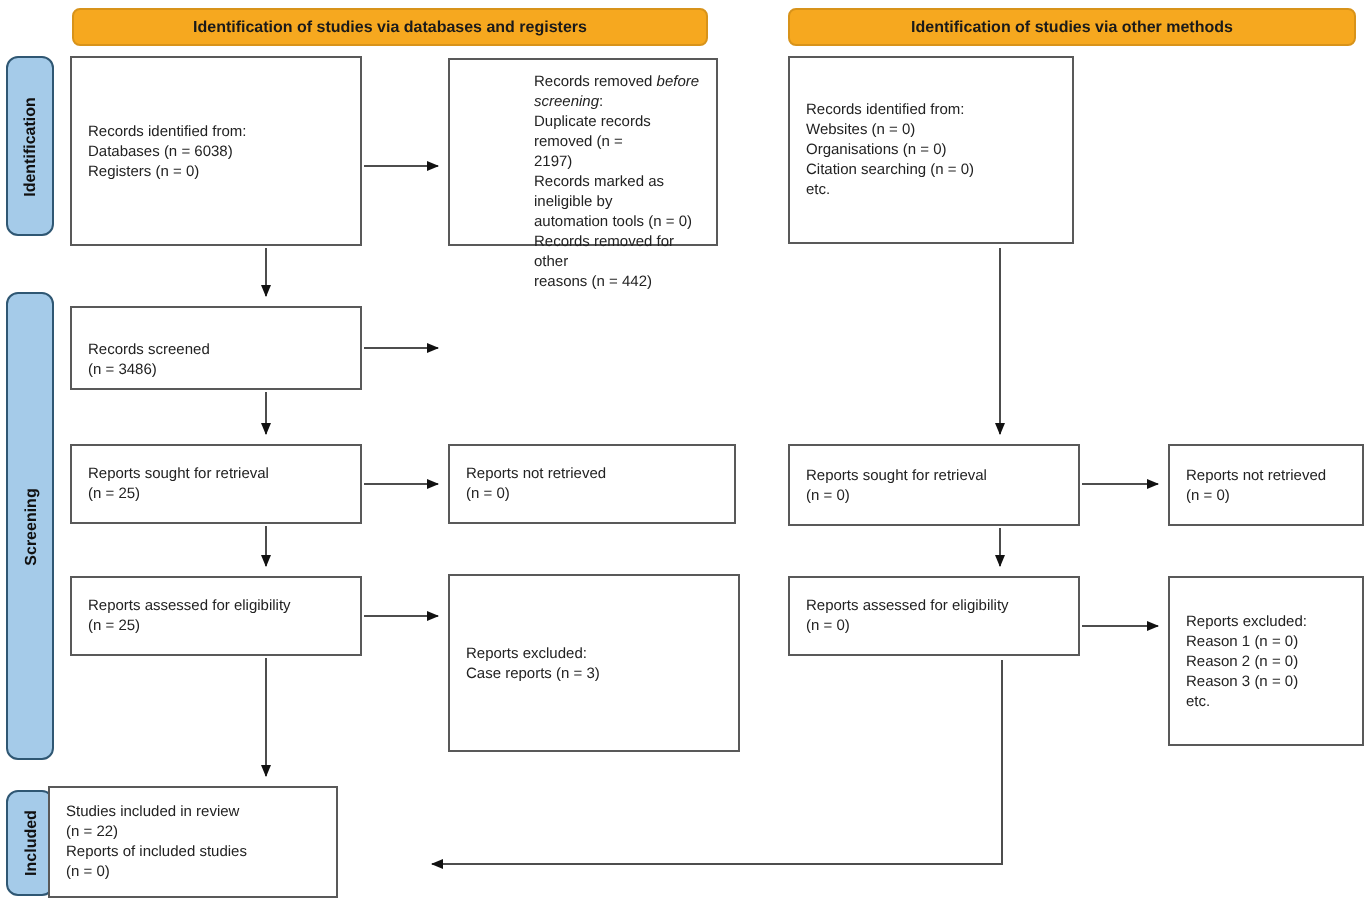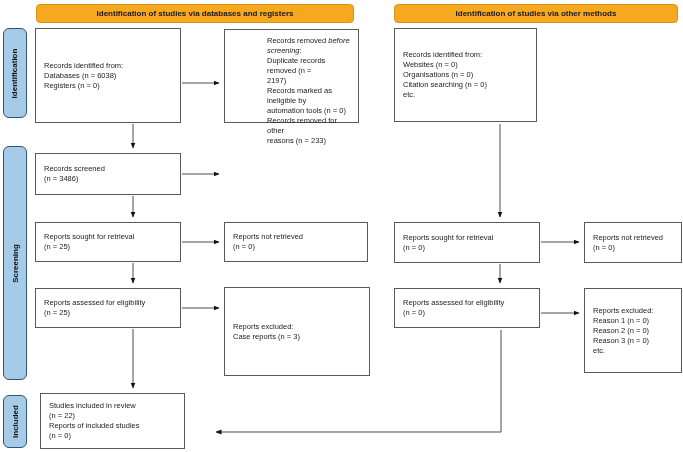--- a/index.html
+++ b/index.html
@@ -75,25 +75,25 @@
   </div>
 
   <div class="bx top" style="left:224px; top:29px; width:135px; height:94px;">
     <div><span>Records removed </span><em>before
 screening</em><span>:</span>
       <div>Duplicate records removed (n =
 2197)
 Records marked as ineligible by
 automation tools (n = 0)
 Records removed for other
-reasons (n = 233)</div>
+reasons (n = 442)</div>
     </div>
   </div>
 
-  <div class="bx" style="left:35px; top:153px; width:146px; height:42px;">
+  <div class="bx" style="left:35px; top:153px; width:146px; height:42px;align-items:flex-end;">
     <div>Records screened
 (n = 3486)</div>
   </div>
 
   <div class="bx" style="left:35px; top:222px; width:146px; height:40px;">
     <div>Reports sought for retrieval
 (n = 25)</div>
   </div>
   <div class="bx" style="left:224px; top:222px; width:144px; height:40px;">
     <div>Reports not retrieved
@@ -102,21 +102,21 @@
 
   <div class="bx" style="left:35px; top:288px; width:146px; height:40px;">
     <div>Reports assessed for eligibility
 (n = 25)</div>
   </div>
   <div class="bx" style="left:224px; top:287px; width:146px; height:89px;">
     <div>Reports excluded:
 Case reports (n = 3)</div>
   </div>
 
-  <div class="bx" style="left:40px; top:393px; width:145px; height:56px;">
+  <div class="bx" style="left:24px; top:393px; width:145px; height:56px;">
     <div>Studies included in review
 (n = 22)
 Reports of included studies
 (n = 0)</div>
   </div>
 
   <div class="bx" style="left:394px; top:28px; width:143px; height:94px;">
     <div>Records identified from:
 Websites (n = 0)
 Organisations (n = 0)

